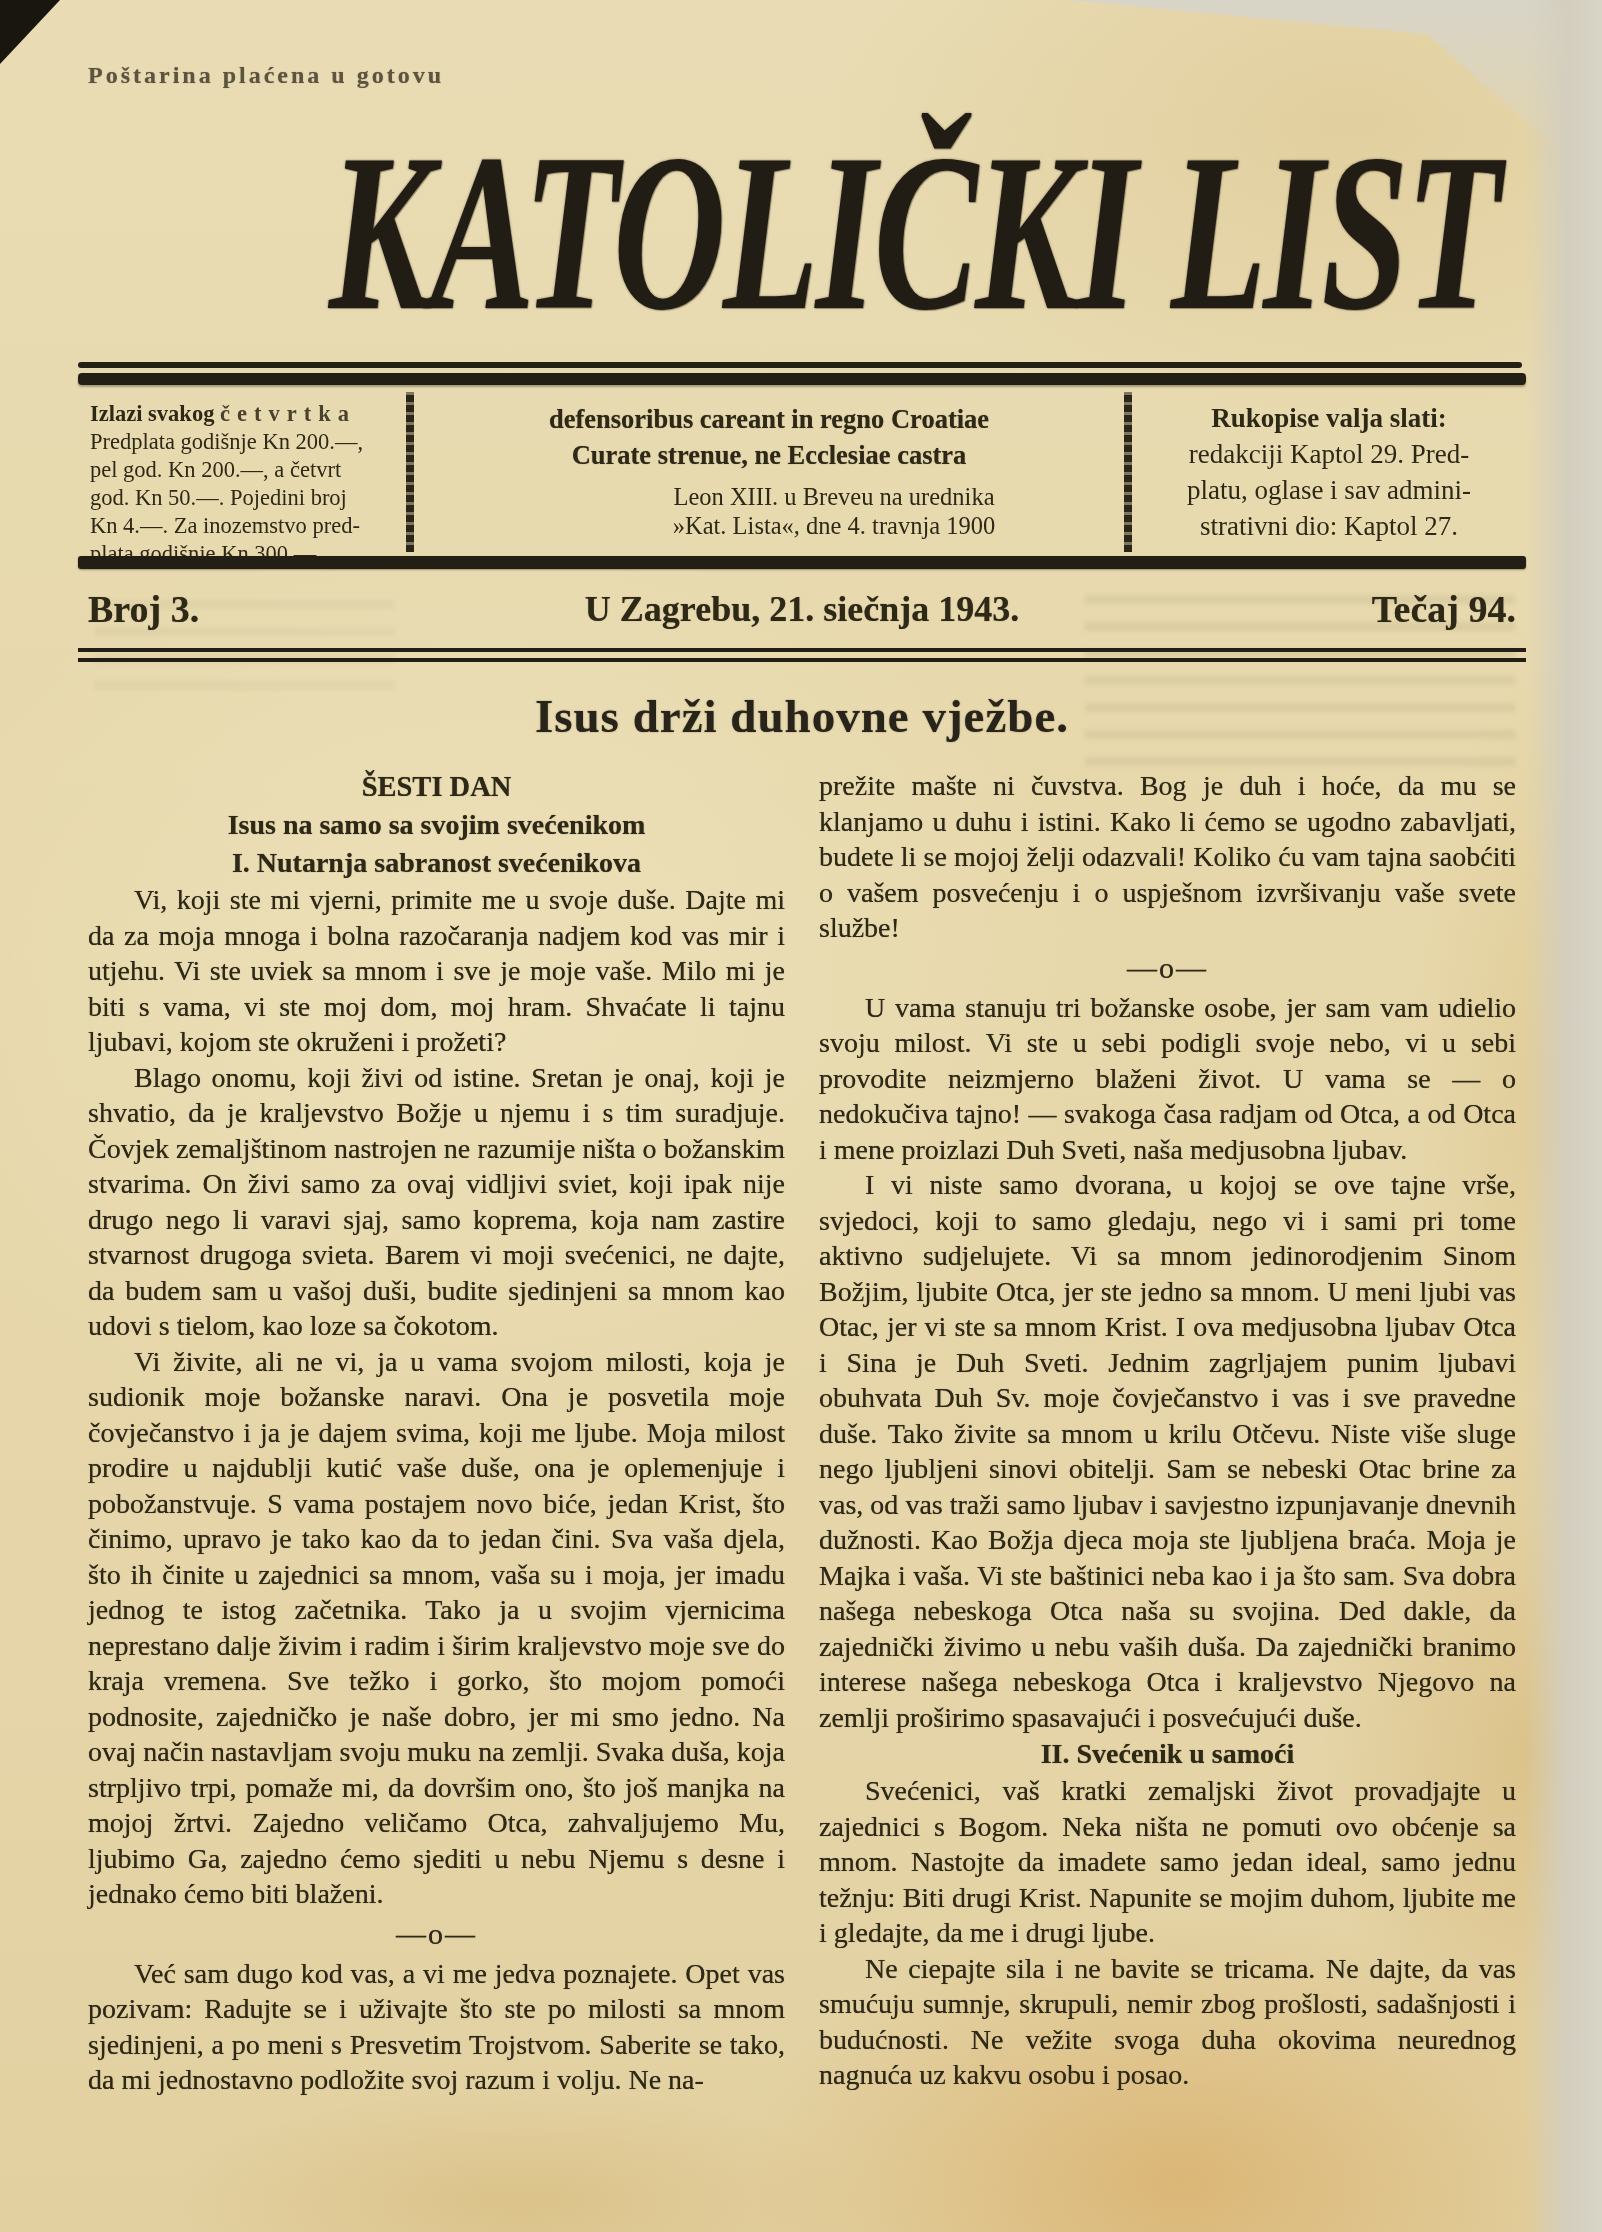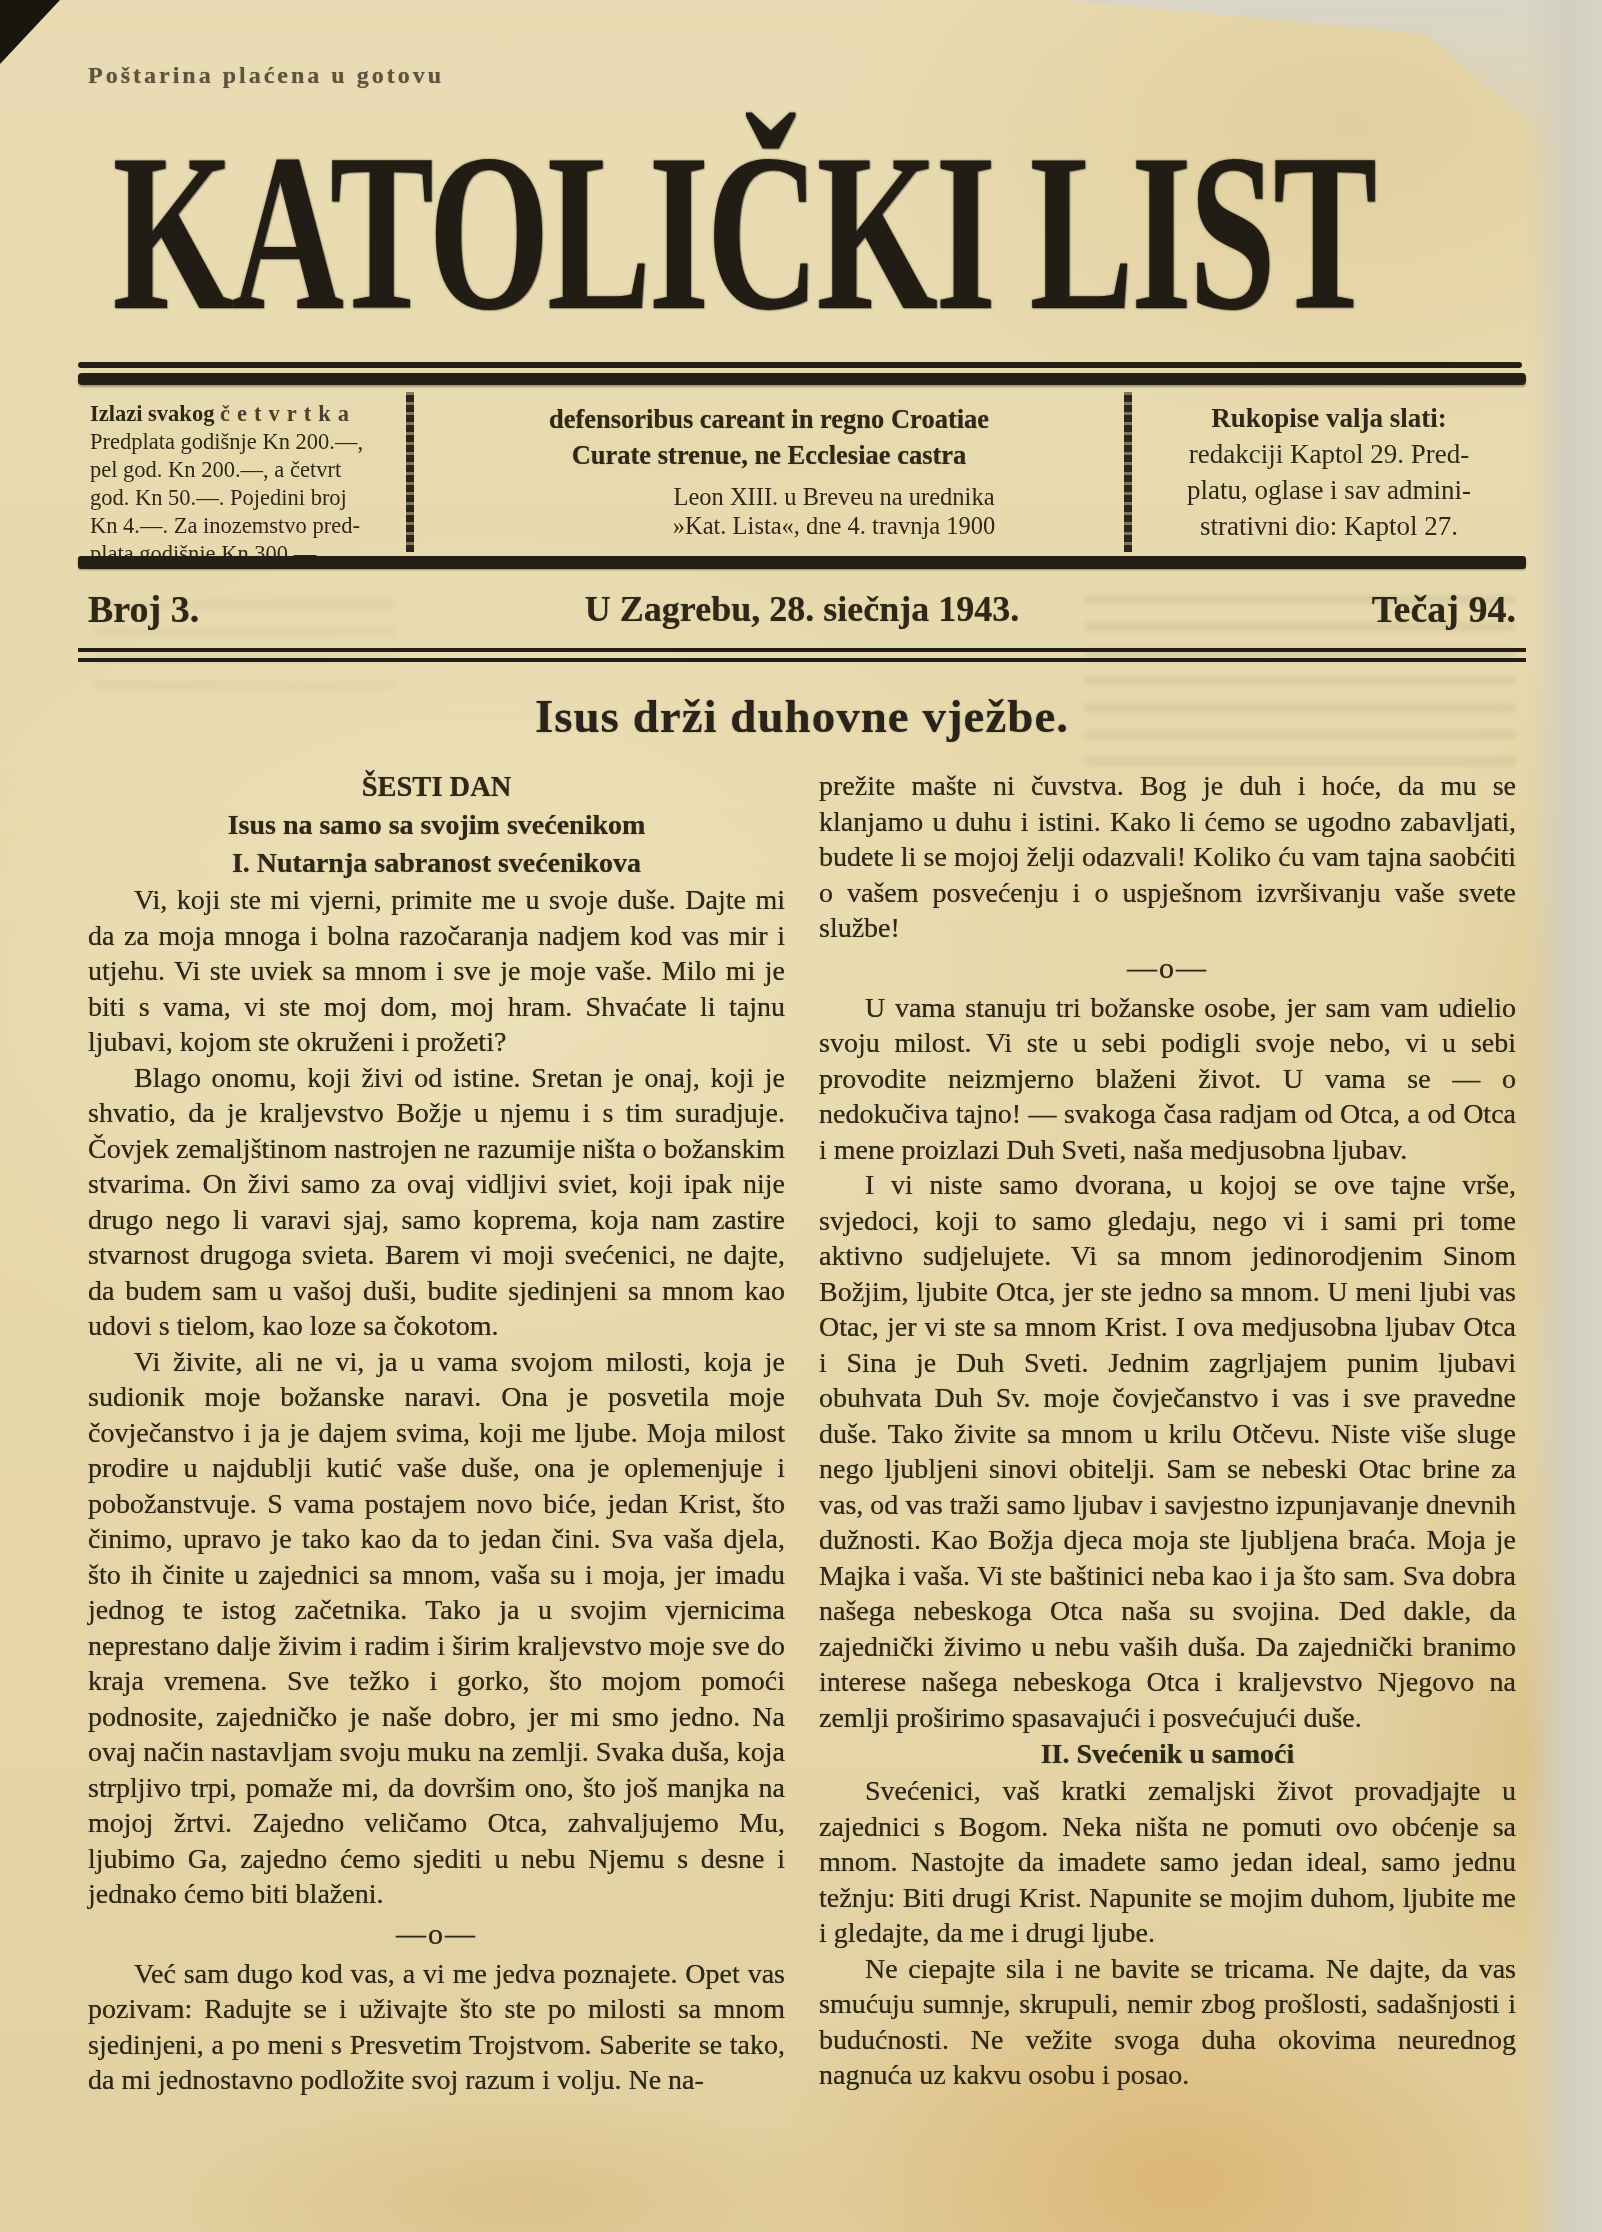--- a/index.html
+++ b/index.html
@@ -27,22 +27,22 @@
   .corner-ink{position:absolute;top:0;left:0;width:60px;height:64px;background:#191610;
     clip-path:polygon(0 0,100% 0,0 100%);}
   .ghost{position:absolute;opacity:.5;filter:blur(2px);
     background:repeating-linear-gradient(180deg, rgba(118,108,84,.22) 0 9px, rgba(118,108,84,0) 9px 27px);}
   .ghost1{left:1085px;top:595px;width:430px;height:185px;}
   .ghost2{left:95px;top:600px;width:300px;height:105px;opacity:.3;}
   
   .stamp{position:absolute;left:88px;top:62px;font-size:24px;font-weight:bold;
     letter-spacing:3px;opacity:.8;color:#3a3322;
     text-shadow:0 0 1px rgba(58,51,34,.6);}
-  .masthead-wrap{position:absolute;left:65px;top:108px;width:1450px;height:252px;
-    display:flex;align-items:center;justify-content:flex-start;}
+  .masthead-wrap{position:absolute;left:92px;top:108px;width:1450px;height:252px;
+    display:flex;align-items:center;justify-content:flex-end;font-style:italic;}
   .masthead{font-family:"Liberation Serif","DejaVu Serif",serif;font-weight:bold;
     font-size:168px;line-height:1;white-space:nowrap;letter-spacing:-3px;
     transform:scale(.93,1.34);transform-origin:50% 55%;color:#211c14;
     text-shadow:0 0 2px rgba(33,28,20,.55), 1px 1px 0 rgba(33,28,20,.25);}
   .rule{background:#241f15;}
   .rule-a{position:absolute;left:78px;top:362px;width:1444px;height:6px;border-radius:3px;}
   .rule-b{position:absolute;left:78px;top:373px;width:1448px;height:12px;border-radius:4px;
     box-shadow:0 2px 2px rgba(36,31,21,.35);}
   
   .infobar{position:absolute;left:78px;top:392px;width:1446px;height:160px;
@@ -130,21 +130,21 @@
       <div class="l1">Rukopise valja slati:</div>
       <div>redakciji Kaptol 29.  Pred-</div>
       <div>platu, oglase i sav admini-</div>
       <div>strativni dio: Kaptol 27.</div>
     </div>
   </div>
   <div class="rule rule-c"></div>
 
   <div class="datebar">
     <div class="issue">Broj 3.</div>
-    <div class="pdate">U Zagrebu, 28. siečnja 1943.</div>
+    <div class="pdate">U Zagrebu, 21. siečnja 1943.</div>
     <div class="volume">Tečaj 94.</div>
   </div>
   <div class="rule rule-d"></div>
   <div class="rule rule-e"></div>
 
   <div class="article">
     <div class="headline">Isus drži duhovne vježbe.</div>
 
     <div class="cols">
 

